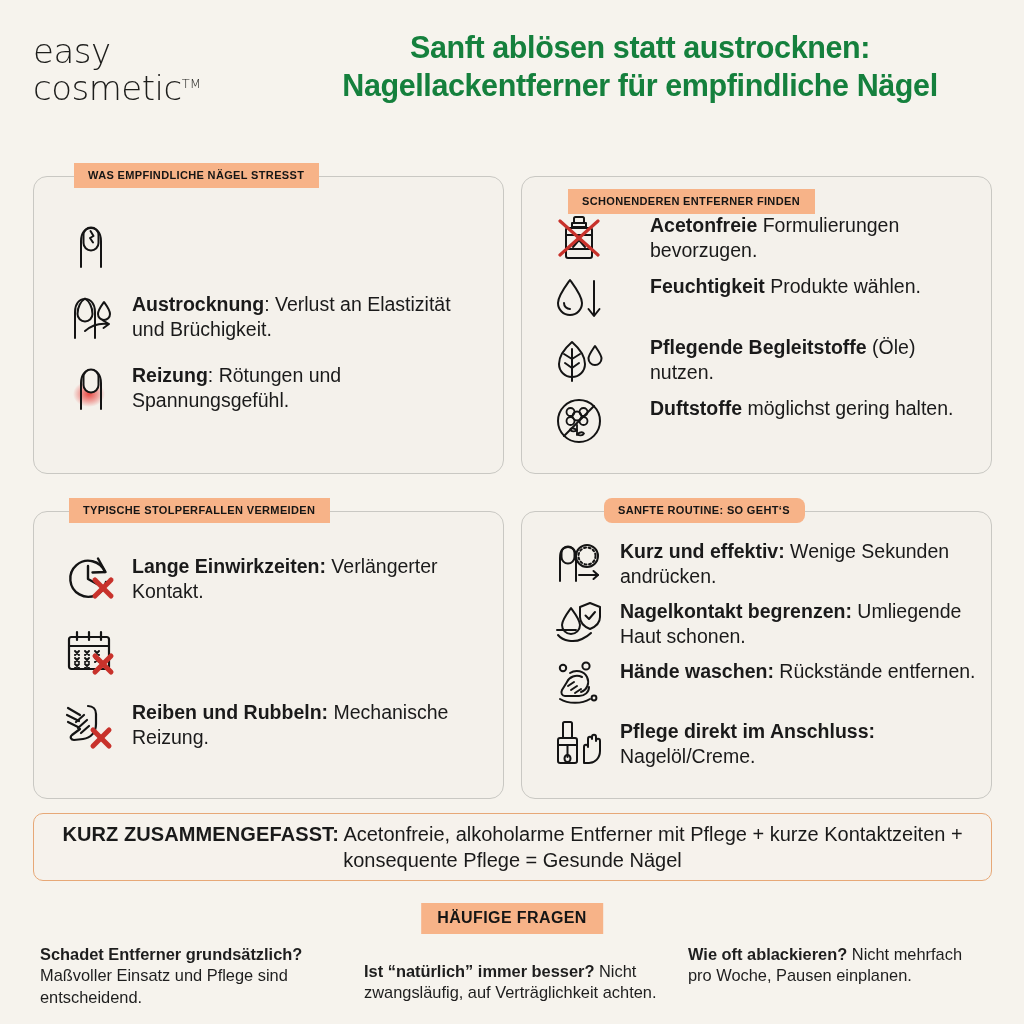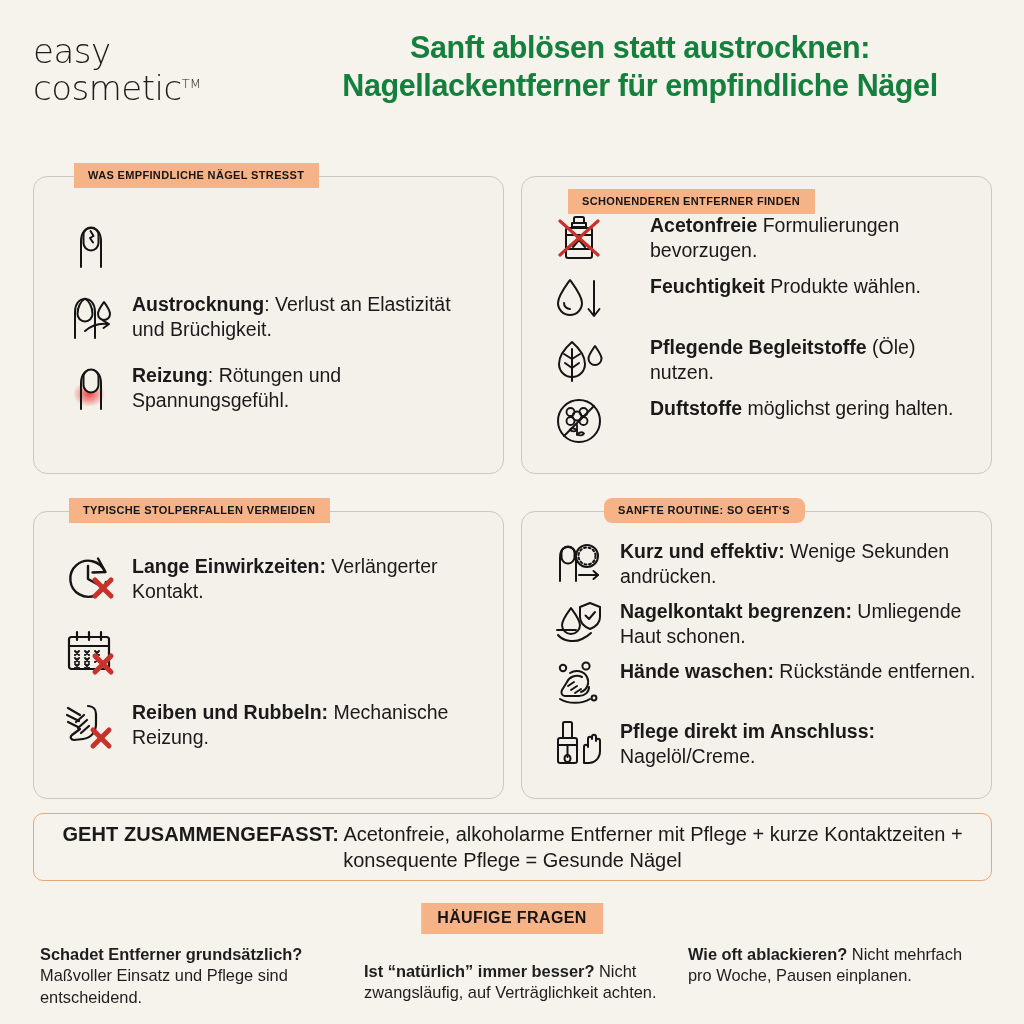--- a/index.html
+++ b/index.html
@@ -347,21 +347,21 @@
             <path d="M32 46 V30 C32 27 36 27 36 30 V22 C36 19 40 19 40 22 V20 C40 17 44 17 44 20 V24 C44 21 48 21 48 24 V34 C48 41 43 46 37 46Z"></path>
           </svg>
         </span>
         <span class="txt"><b>Pflege direkt im Anschluss:</b><span> Nagelöl/Creme.</span></span>
       </div>
 
     </div>
   </div>
 
   <div class="summary">
-    <div class="stxt"><b>GEHT ZUSAMMENGEFASST:</b><span> Acetonfreie, alkoholarme Entferner mit Pflege + kurze Kontaktzeiten + konsequente Pflege = Gesunde Nägel</span></div>
+    <div class="stxt"><b>KURZ ZUSAMMENGEFASST:</b><span> Acetonfreie, alkoholarme Entferner mit Pflege + kurze Kontaktzeiten + konsequente Pflege = Gesunde Nägel</span></div>
   </div>
 
   <div class="faq-badge">HÄUFIGE FRAGEN</div>
   <div class="faq-cols">
     <div class="faq-col"><b>Schadet Entferner grundsätzlich?</b><span> Maßvoller Einsatz und Pflege sind entscheidend.</span></div>
     <div class="faq-col"><b>Ist “natürlich” immer besser?</b><span> Nicht zwangsläufig, auf Verträglichkeit achten.</span></div>
     <div class="faq-col"><b>Wie oft ablackieren?</b><span> Nicht mehrfach pro Woche, Pausen einplanen.</span></div>
   </div>
 
 </div>

